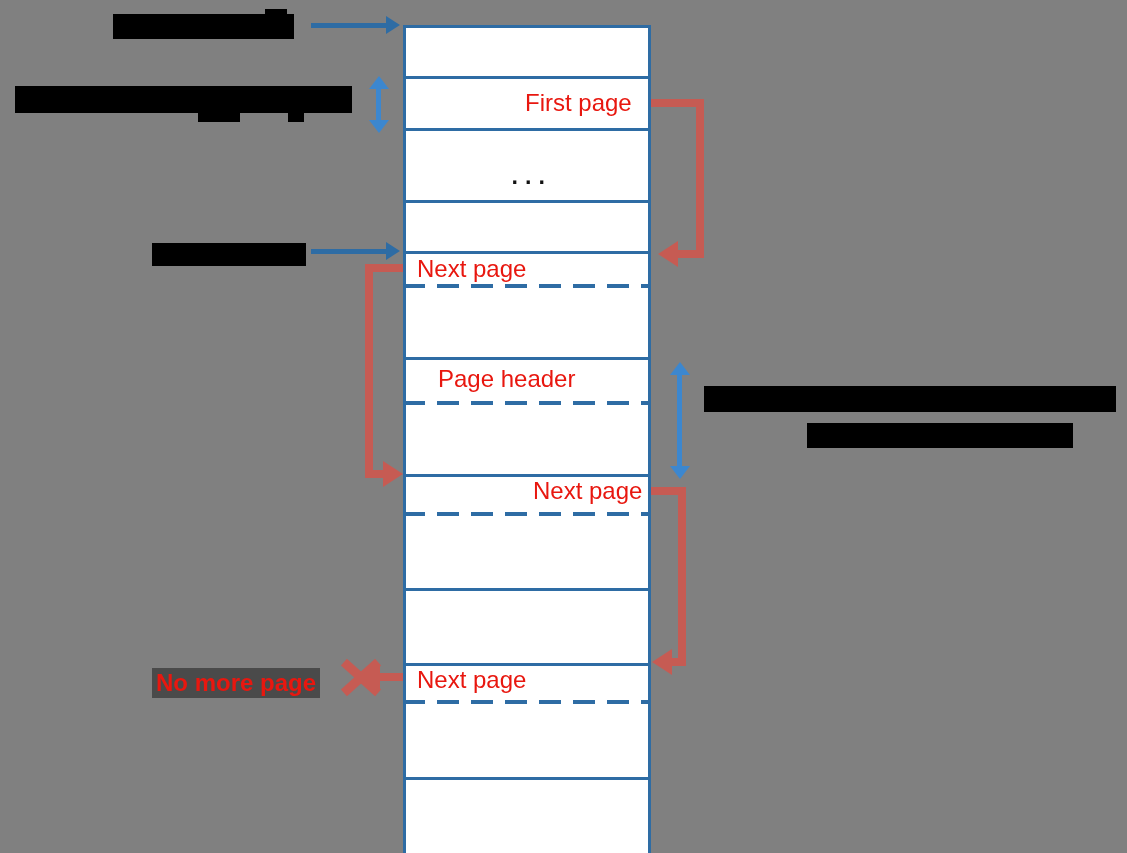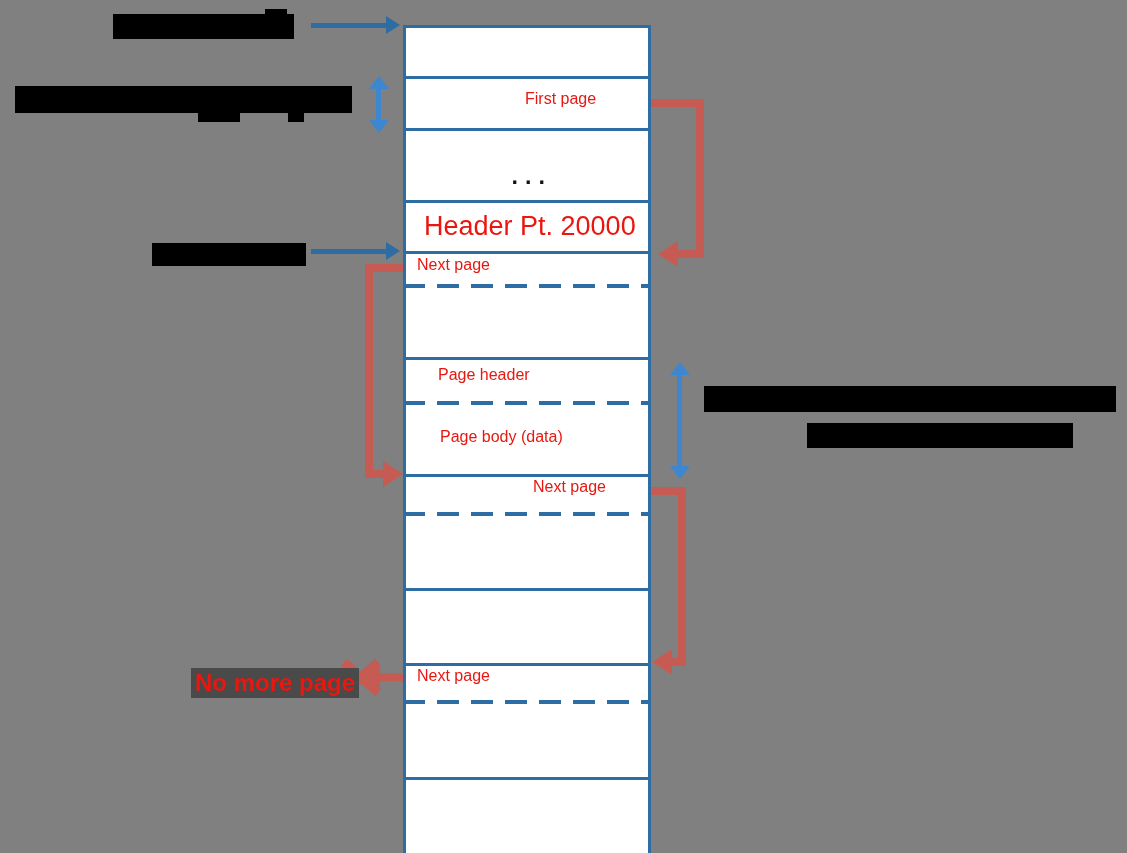--- a/index.html
+++ b/index.html
@@ -33,21 +33,21 @@
     left:403px;width:248px;height:4px;
     background:repeating-linear-gradient(to right,
       #2E6CA4 0px,#2E6CA4 22px,
       rgba(0,0,0,0) 22px,rgba(0,0,0,0) 34px);
   }
 
   
   .rlabel{
     position:absolute;
     color:#E8170F;
-    font-size:16px;
+    font-size:24px;
     line-height:1;
     white-space:nowrap;
   }
   .rlabel.big{font-size:27px;}
   .dots{
     position:absolute;
     color:#111;
     font-size:34px;
     letter-spacing:4px;
     line-height:1;
@@ -175,21 +175,21 @@
   <div class="rseg" style="left:670px;top:658px;width:16px;height:8px;"></div>
   <div class="rarrow-l" style="left:652px;top:649px;"></div>
 
   <div class="rseg" style="left:378px;top:673px;width:38px;height:8px;"></div>
   <div class="rarrow-l" style="left:360px;top:664px;"></div>
   <div class="xmark" style="left:338px;top:656px;">
     <i></i>
       <i></i>
   </div>
 
-  <div class="nomore" style="left:152px;top:668px;margin-left:39px;">No more page</div>
+  <div class="nomore" style="left:152px;top:668px;">No more page</div>
 
   <div class="column"></div>
 
   <div class="hline" style="top:76px;"></div>
   <div class="hline" style="top:128px;"></div>
   <div class="hline" style="top:200px;"></div>
   <div class="hline" style="top:251px;"></div>
   <div class="hline" style="top:357px;"></div>
   <div class="hline" style="top:474px;"></div>
   <div class="hline" style="top:588px;"></div>
@@ -199,25 +199,23 @@
   <div class="dline" style="top:284px;"></div>
   <div class="dline" style="top:401px;"></div>
   <div class="dline" style="top:512px;"></div>
   <div class="dline" style="top:700px;"></div>
 
 
   <div class="rlabel" style="left:525px;top:91px;">First page</div>
 
   <div class="dots" style="left:510px;top:155px;">...</div>
 
-  <div class="rlabel big" style="left:424px;top:213px;">Header Pt. 20000</div>
 
   <div class="rlabel" style="left:417px;top:257px;">Next page</div>
 
   <div class="rlabel" style="left:438px;top:367px;">Page header</div>
 
-  <div class="rlabel" style="left:440px;top:429px;">Page body (data)</div>
 
   <div class="rlabel" style="left:533px;top:479px;">Next page</div>
 
   <div class="rlabel" style="left:417px;top:668px;">Next page</div>
 
 </div>
 
 </body></html>

